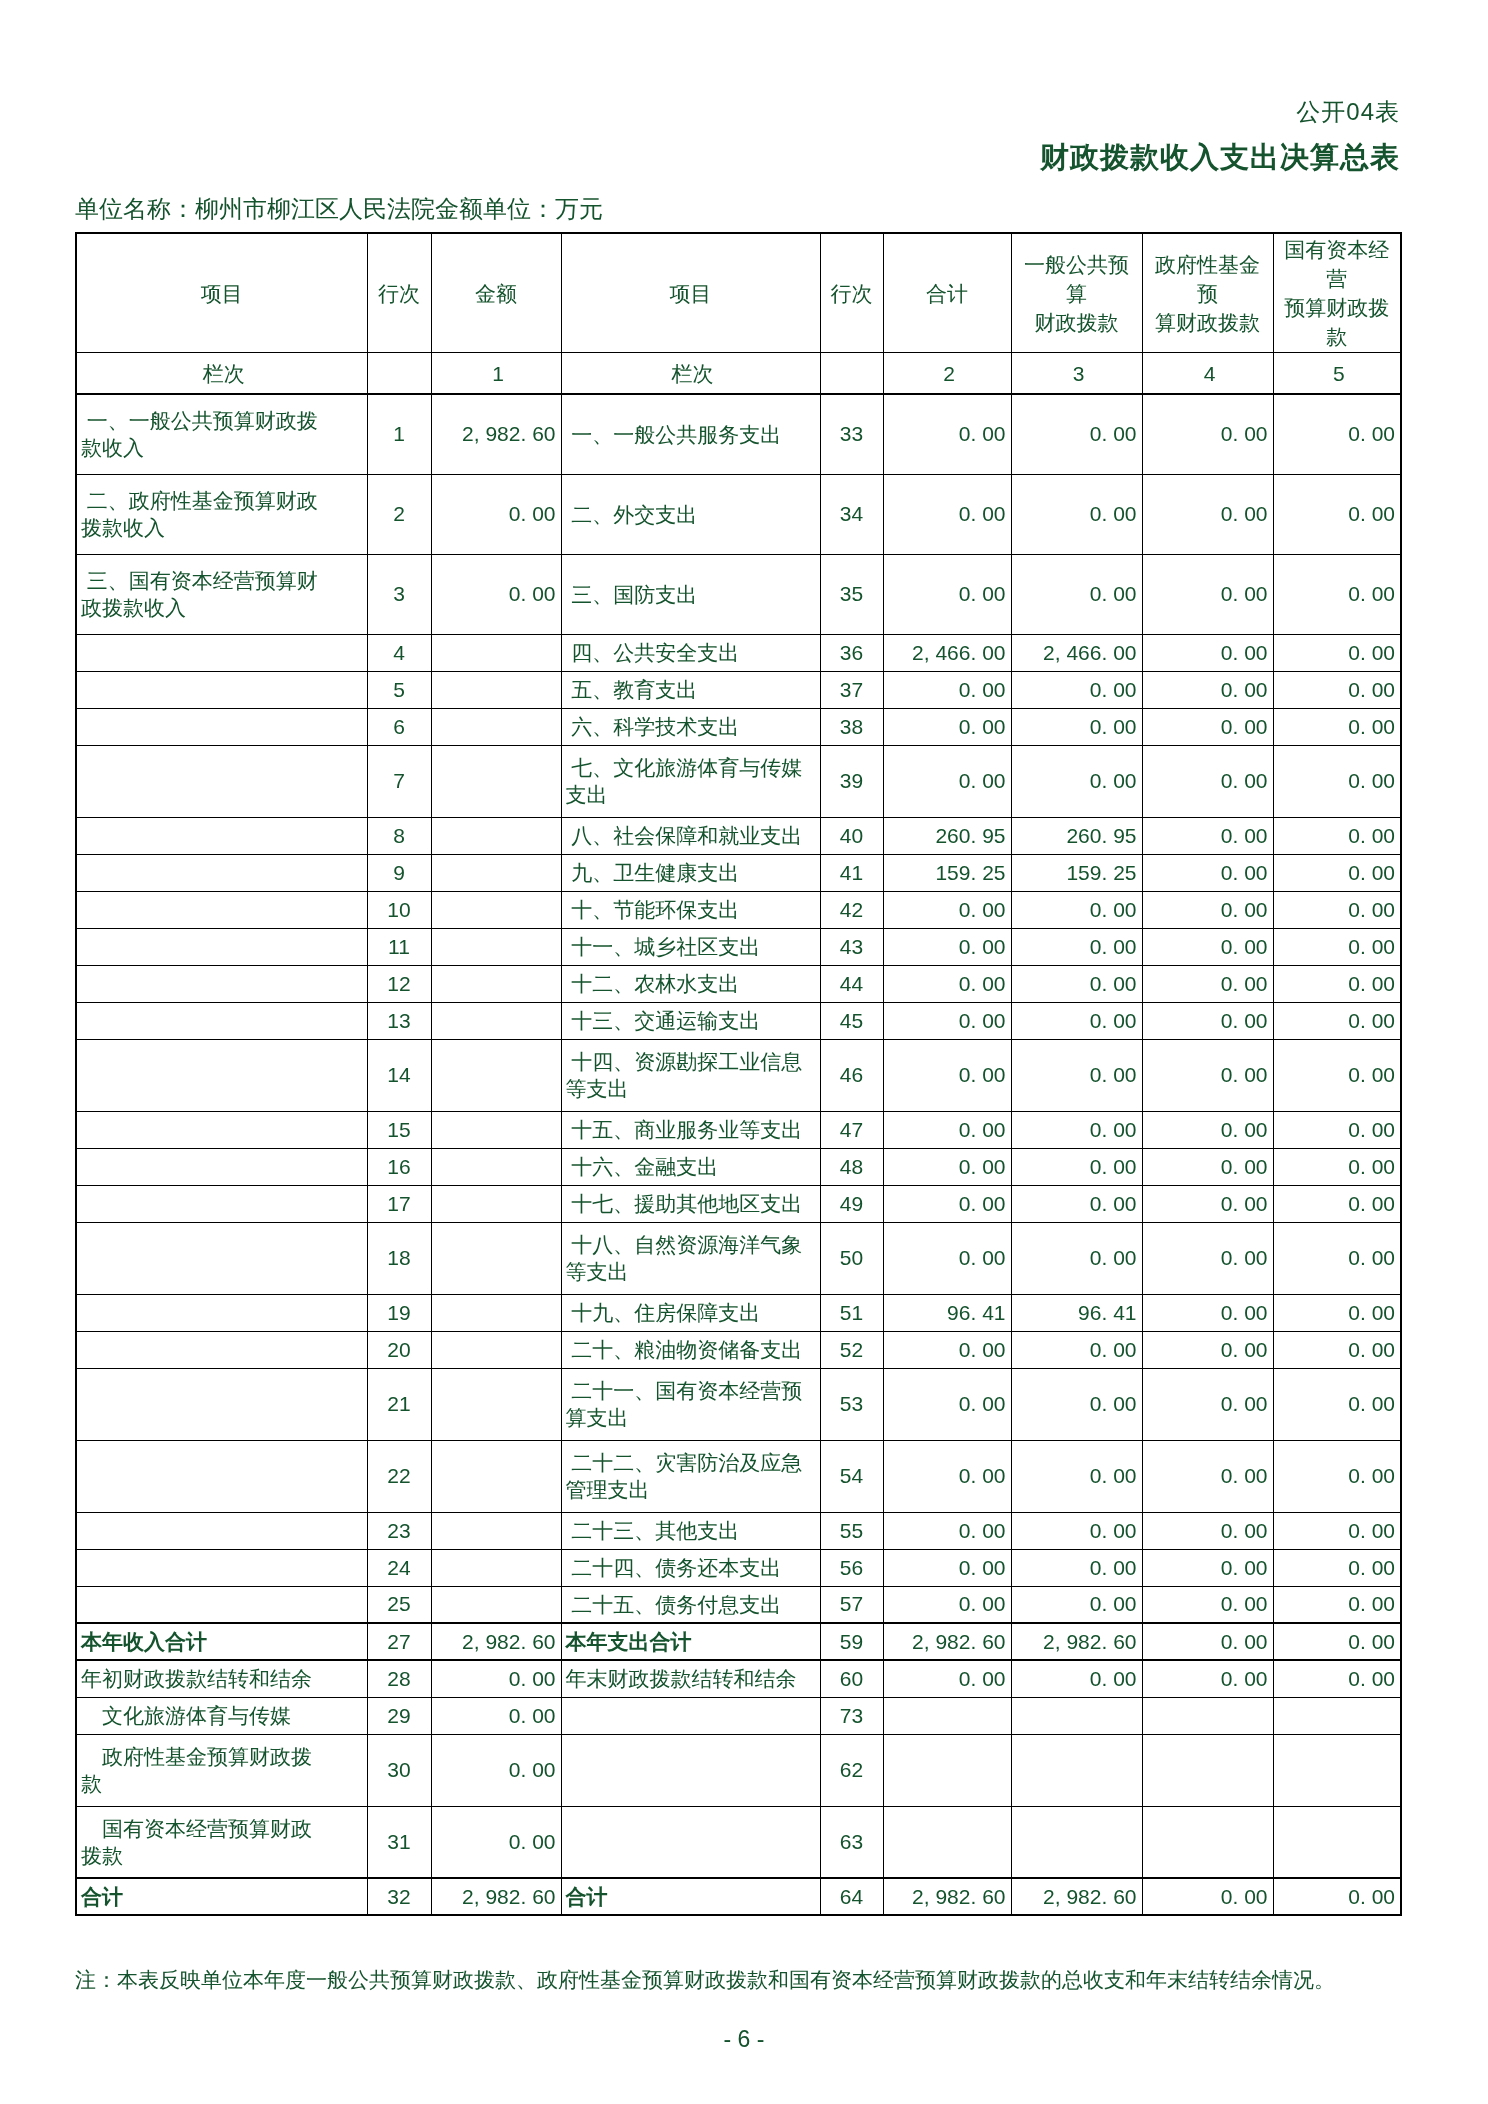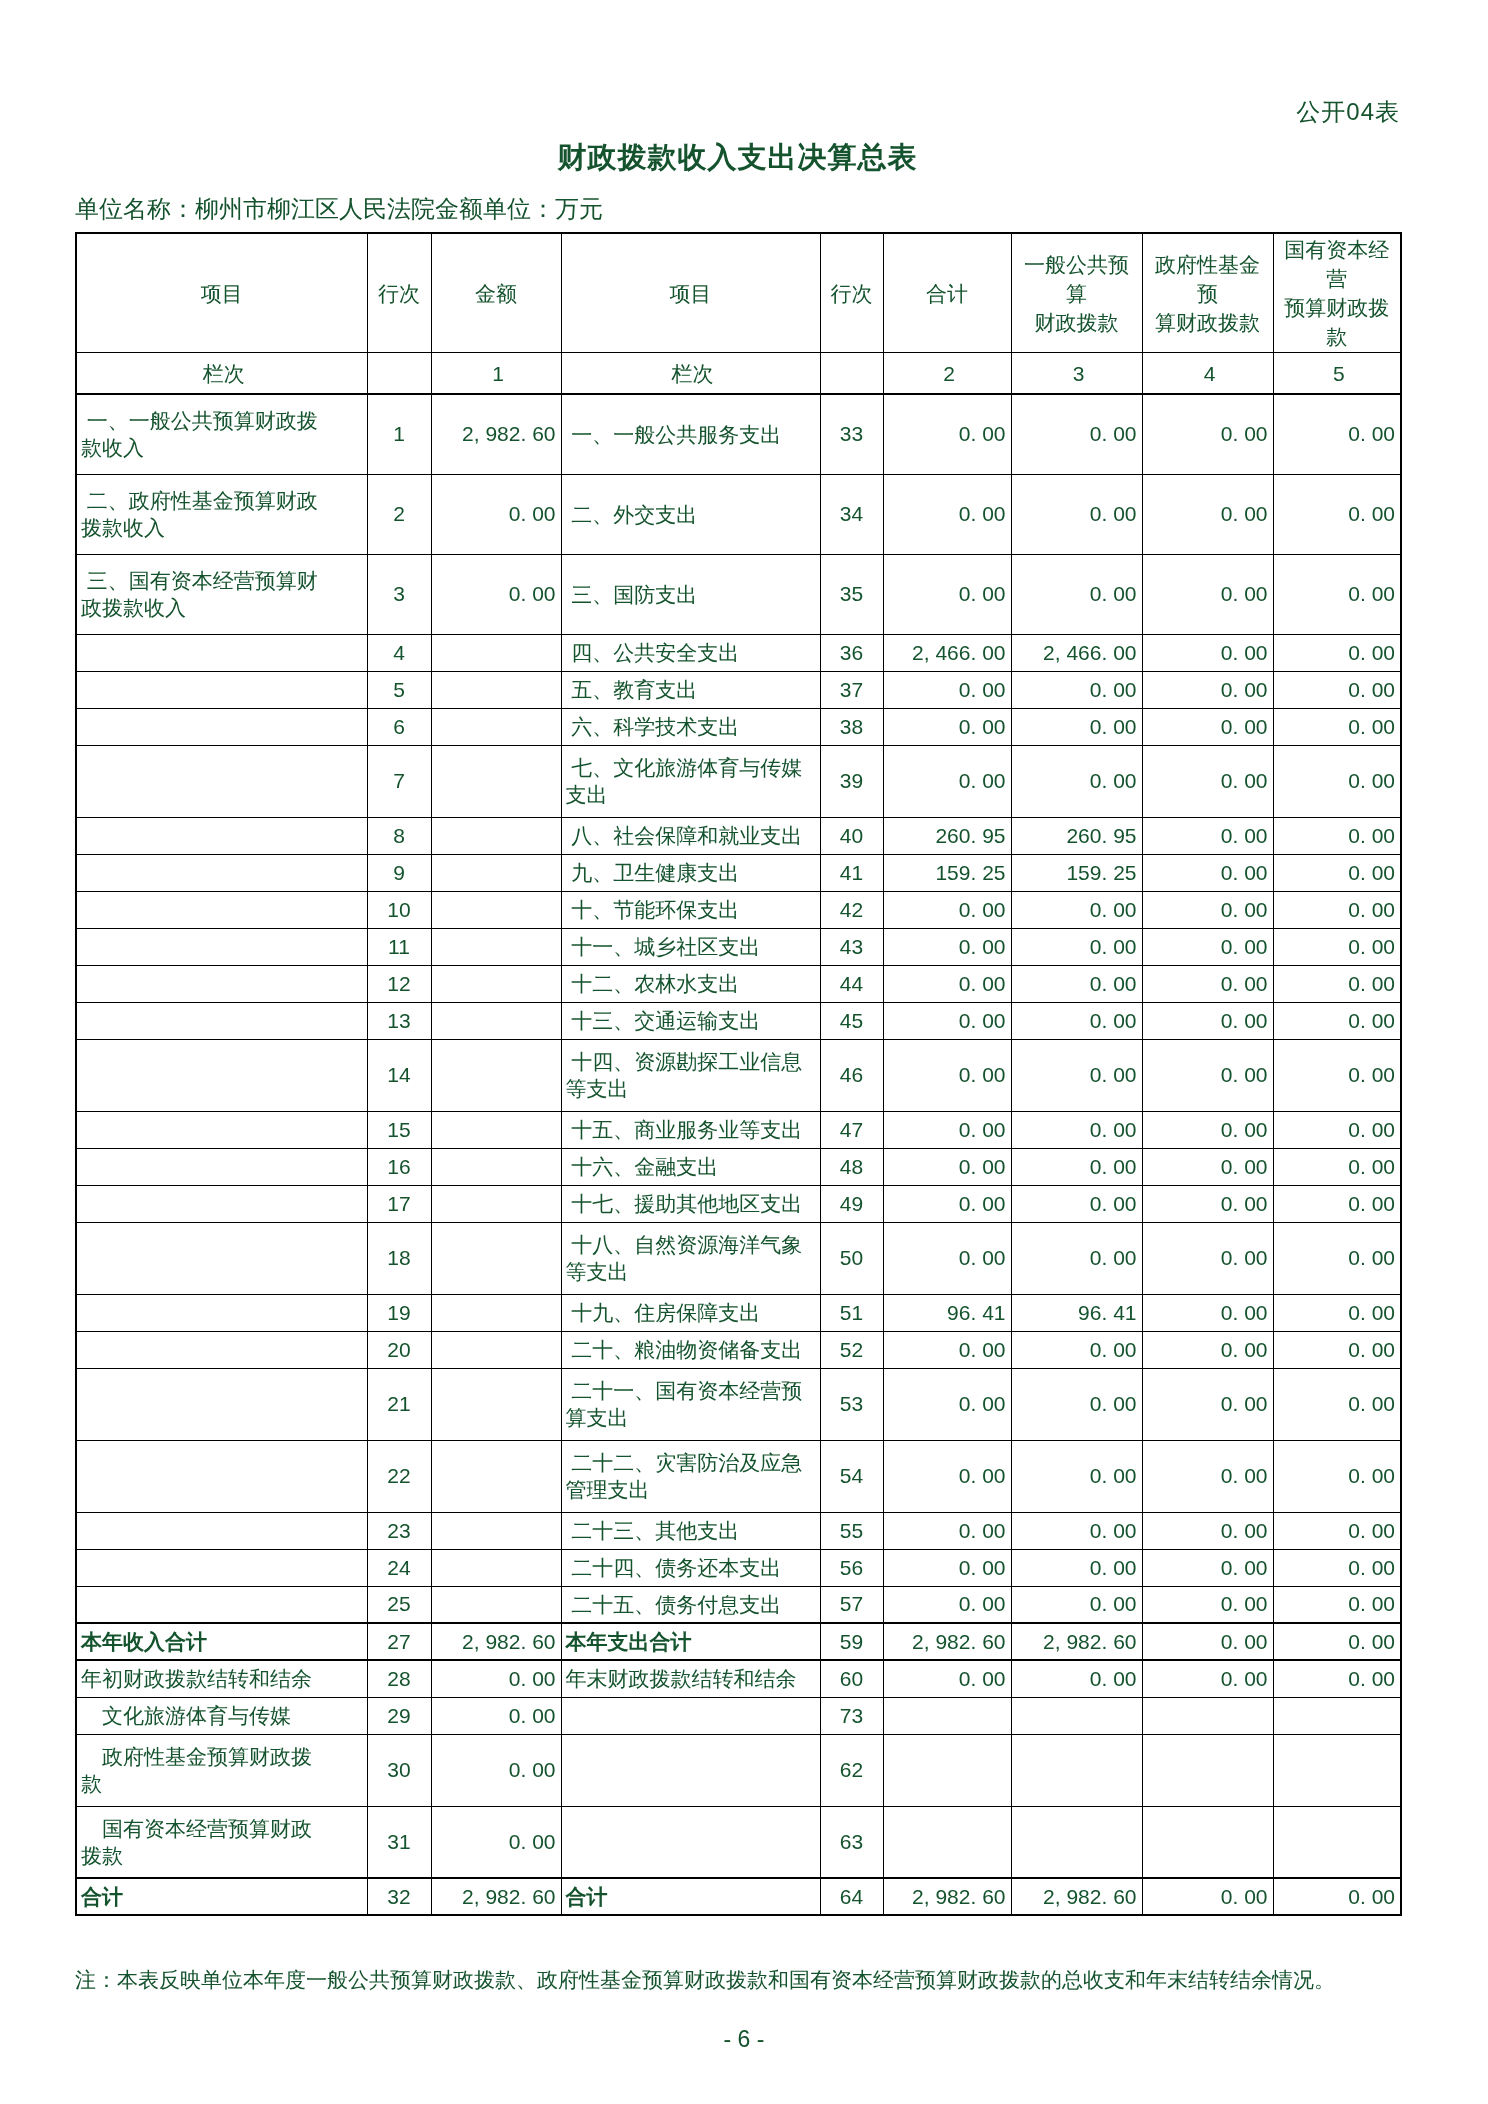--- a/index.html
+++ b/index.html
@@ -18,21 +18,21 @@
     right:88px;
     font-size:24px;
     letter-spacing:1px;
   }
   .title{
     position:absolute;
     top:138px;
     left:75px;
     width:1325px;
     margin:0;
-    text-align:center;
+    text-align:right;
     font-size:29px;
     font-weight:bold;
     letter-spacing:1px;
   }
   .meta-row{
     position:absolute;
     top:193px;
     left:75px;
     width:1325px;
     display:flex;

